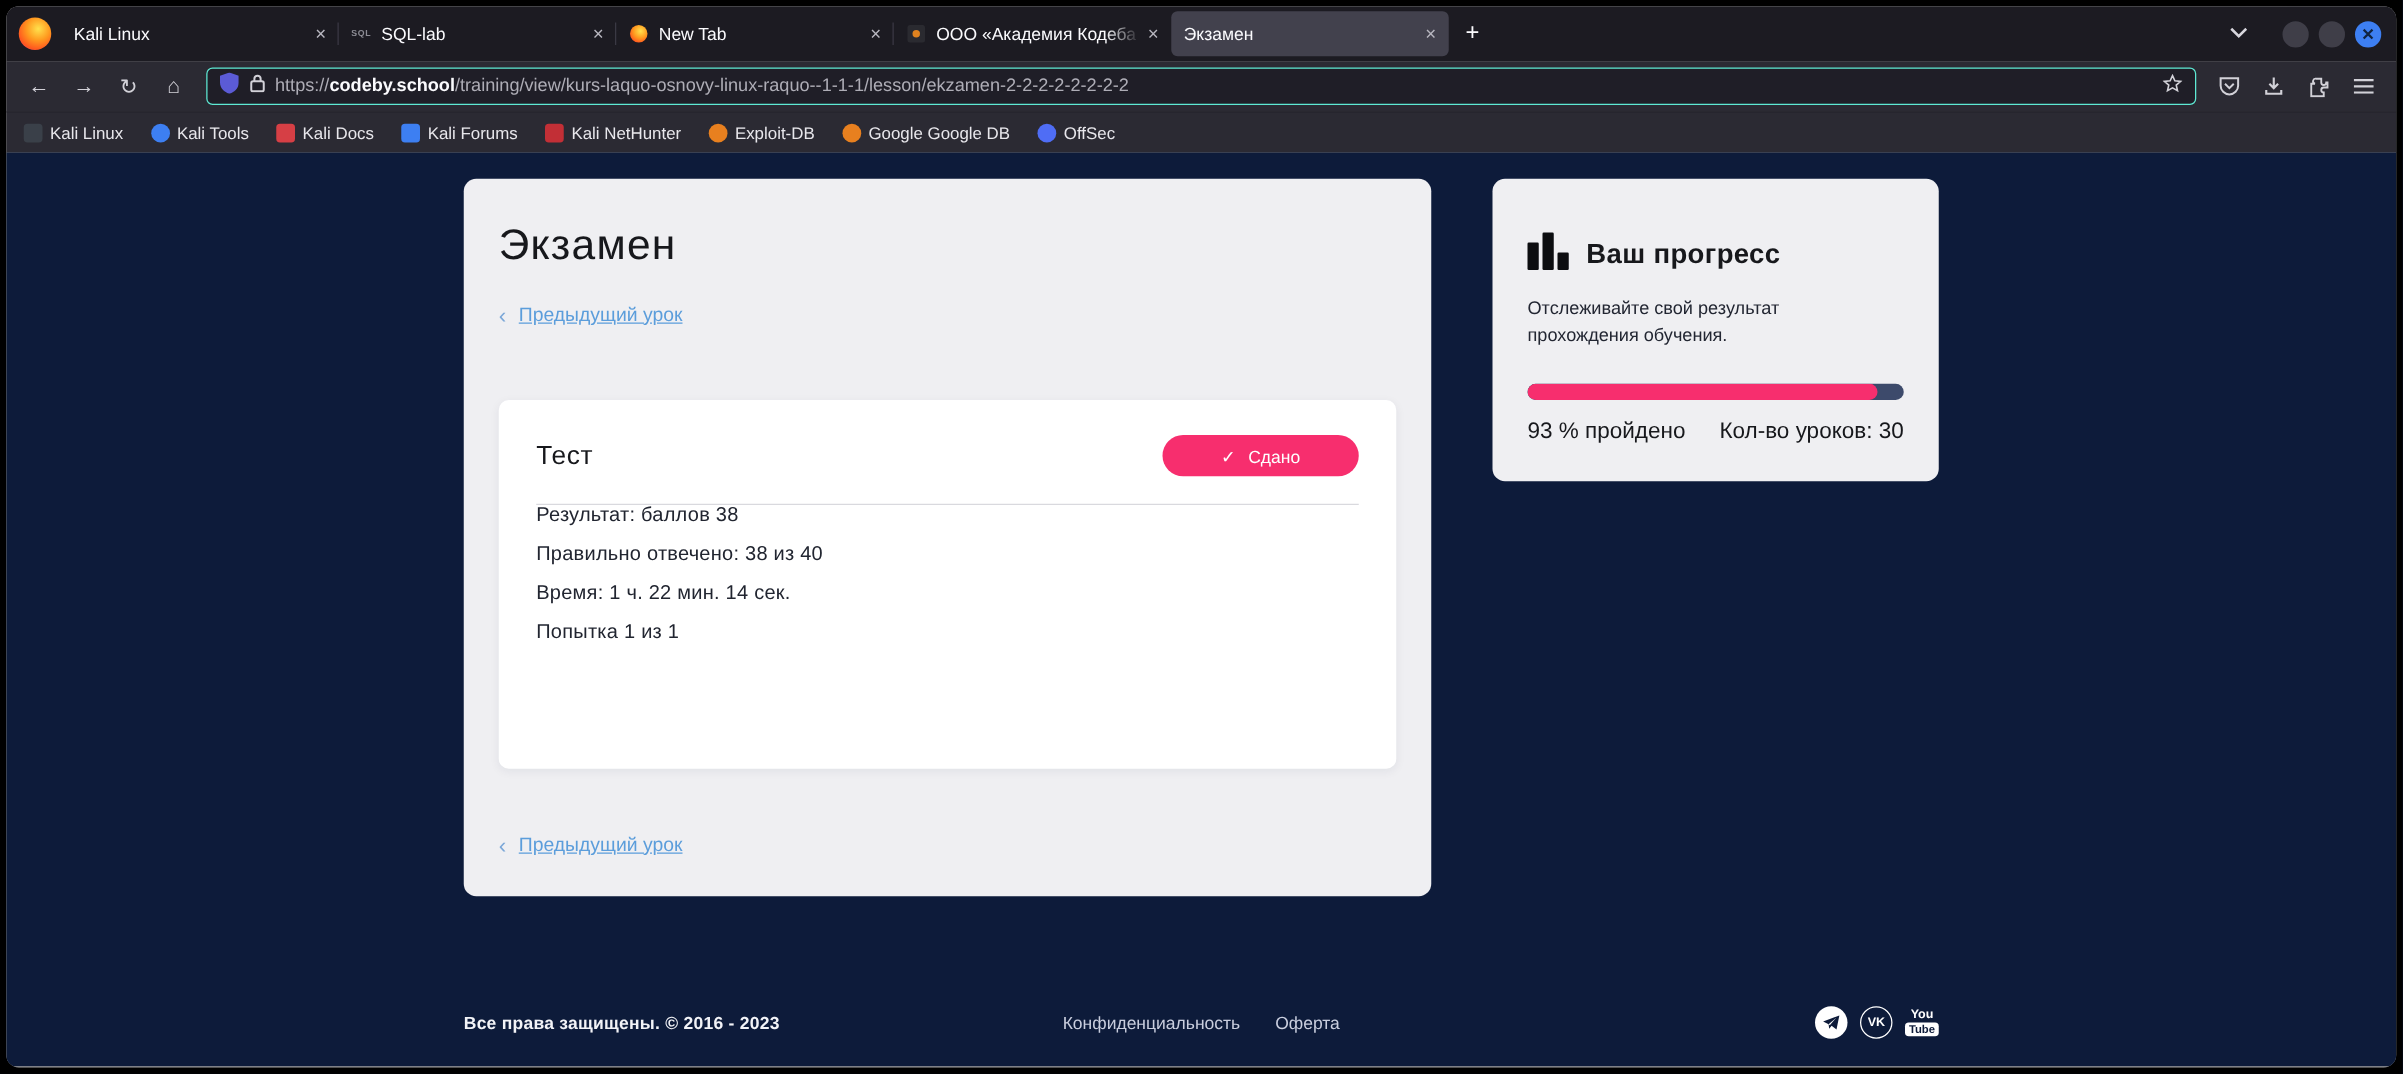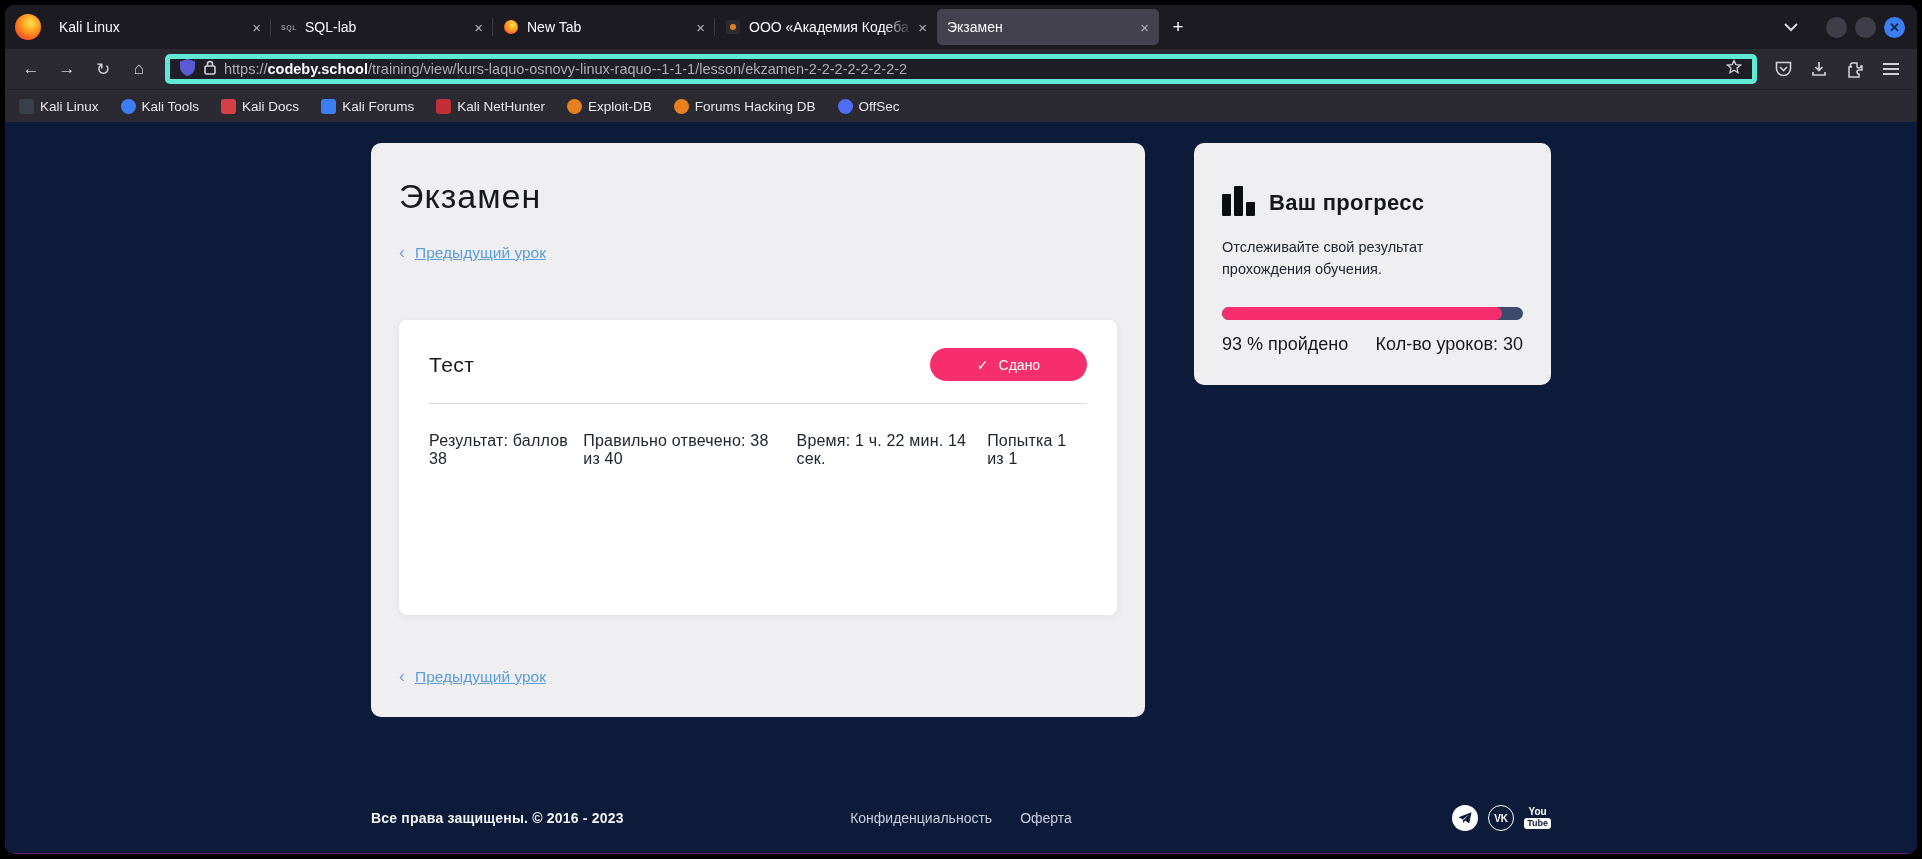--- a/index.html
+++ b/index.html
@@ -1,17 +1,17 @@
 <!DOCTYPE html>
 <html style="--pink: #f72e6e; --navy: #0d1b3a; --btn-navy: #1a2c47; --link-blue: #5b9ddb;"><head>
 <meta charset="utf-8">
 <style>
   * { margin:0; padding:0; box-sizing:border-box; }
   html,body { width:1922px; height:859px; background:#000; font-family:"Liberation Sans", sans-serif; overflow:hidden; }
-  .window { position:absolute; left:5px; top:5px; width:1912px; height:849px; border-radius:10px; overflow:hidden; background:#701a75; }
+  .window { position:absolute; left:5px; top:5px; width:1912px; height:849px; border-radius:10px; overflow:hidden; background:#a3a3a3; }
 
   
   .tabbar { height:44px; background:#1c1b22; display:flex; align-items:center; padding:0 8px 0 10px; }
   .ff-logo { width:26px; height:26px; border-radius:50%; background:radial-gradient(circle at 60% 35%, #ffe14d 0%, #ff9a1f 40%, #ff5a1f 70%, #e02c85 100%); margin-right:8px; flex:none; }
   .tab { height:36px; width:222px; display:flex; align-items:center; padding:0 10px; border-radius:5px; color:#fbfbfe; font-size:14px; position:relative; flex:none; }
   .tab + .tab::before { content:""; position:absolute; left:-1px; top:9px; height:18px; width:1px; background:#3a3944; }
   .tab.active { background:#42414d; }
   .tab.active::before, .tab.active + .tab::before { display:none; }
   .tab-label { flex:1; white-space:nowrap; overflow:hidden; }
   .tab-label.fade { position:relative; }
@@ -25,21 +25,21 @@
   .newtab-btn { width:30px; height:30px; display:flex; align-items:center; justify-content:center; color:#fbfbfe; font-size:19px; margin-left:4px; border-radius:4px; }
   .tabbar-spacer { flex:1; }
   .tab-list-chevron { color:#d7d6dd; margin-right:28px; }
   .win-controls { display:flex; align-items:center; gap:8px; margin-right:4px; }
   .win-dot { width:21px; height:21px; border-radius:50%; background:#3f3e48; }
   .win-dot.close { background:#3d7ff2; color:#10233f; display:flex; align-items:center; justify-content:center; font-size:13px; font-weight:bold; }
 
   
   .toolbar { height:40px; background:#2b2a33; display:flex; align-items:center; padding:0 10px; gap:4px; }
   .tool-ic { width:32px; height:30px; display:flex; align-items:center; justify-content:center; color:#d2d1d8; font-size:17px; border-radius:4px; flex:none; }
-  .urlbar { flex:1; height:30px; background:#1f1e27; border:5px solid #5eead4; border-radius:5px; display:flex; align-items:center; padding:0 10px; margin:0 6px; min-width:0; }
+  .urlbar { flex:1; height:30px; background:#1f1e27; border:1px solid #5eead4; border-radius:5px; display:flex; align-items:center; padding:0 10px; margin:0 6px; min-width:0; }
   .url-text { flex:1; font-size:14.5px; color:#aeadb6; white-space:nowrap; overflow:hidden; margin-left:8px; }
   .url-text .domain { color:#fbfbfe; font-weight:bold; }
   .star { margin-left:8px; color:#d2d1d8; }
 
   
   .bookmarks { height:33px; background:#2b2a33; border-top:1px solid #22212a; display:flex; align-items:center; padding:0 14px; gap:22px; }
   .bm { display:flex; align-items:center; gap:6px; color:#e8e7ec; font-size:13.5px; white-space:nowrap; }
   .bm-ic { width:15px; height:15px; border-radius:3px; flex:none; }
 
   
@@ -55,21 +55,21 @@
   .dl-btn .lbl { color:#f4f5f7; font-size:16px; letter-spacing:0.3px; }
   .dl-icon { width:22px; height:22px; position:relative; }
   .dl-icon .arrow { position:absolute; left:50%; top:0; transform:translateX(-50%); color:#ef5a22; font-size:19px; font-weight:bold; line-height:1; }
   .dl-icon .bar { position:absolute; left:0; right:0; bottom:0; height:4px; background:#f6921e; border-radius:2px; }
 
   .test-card { margin-top:57px; width:718px; height:295px; background:#ffffff; border-radius:8px; box-shadow:0 2px 8px rgba(20,30,60,0.06); padding:28px 30px; }
   .test-head { display:flex; align-items:center; justify-content:space-between; }
   .test-title { font-size:21px; color:#17181c; letter-spacing:0.5px; }
   .badge { height:33px; min-width:157px; background:var(--pink,#f72e6e); border-radius:999px; color:#fff; font-size:14px; display:flex; align-items:center; justify-content:center; gap:10px; padding:0 18px; }
   .divider { height:1px; background:#d9d9de; margin-top:22px; }
-  .test-lines { margin-top:28px; display:flex; flex-direction:row; gap:13px; }
+  .test-lines { display:flex; flex-direction:column; gap:13px; }
   .test-line { font-size:16px; color:#212530; letter-spacing:0.2px; }
   .prev-link.bottom { position:absolute; left:28px; bottom:30px; margin-top:0; }
 
   .progress-card { width:357px; background:#efeff2; border-radius:10px; padding:37px 28px 30px; }
   .prog-head { display:flex; align-items:flex-end; gap:14px; margin-top:6px; }
   .chart-icon { display:flex; align-items:flex-end; gap:3px; height:30px; }
   .chart-icon i { display:block; width:9px; background:#0c0d10; border-radius:1px; }
   .chart-icon i:nth-child(1){ height:22px; }
   .chart-icon i:nth-child(2){ height:30px; }
   .chart-icon i:nth-child(3){ height:14px; }
@@ -217,21 +217,21 @@
     <span class="bm">
         <i class="bm-ic" style="background: rgb(194, 47, 54);"></i>
         <span>Kali NetHunter</span>
       </span>
     <span class="bm">
         <i class="bm-ic" style="border-radius: 50%; background: rgb(232, 128, 31);"></i>
         <span>Exploit-DB</span>
       </span>
     <span class="bm">
         <i class="bm-ic" style="border-radius: 50%; background: rgb(232, 128, 31);"></i>
-        <span>Forums Hacking DB</span>
+        <span>Google Google DB</span>
       </span>
     <span class="bm">
         <i class="bm-ic" style="border-radius: 50%; background: rgb(79, 109, 245);"></i>
         <span>OffSec</span>
       </span>
   </div>
 
   <div class="content">
     <div class="layout">
 

